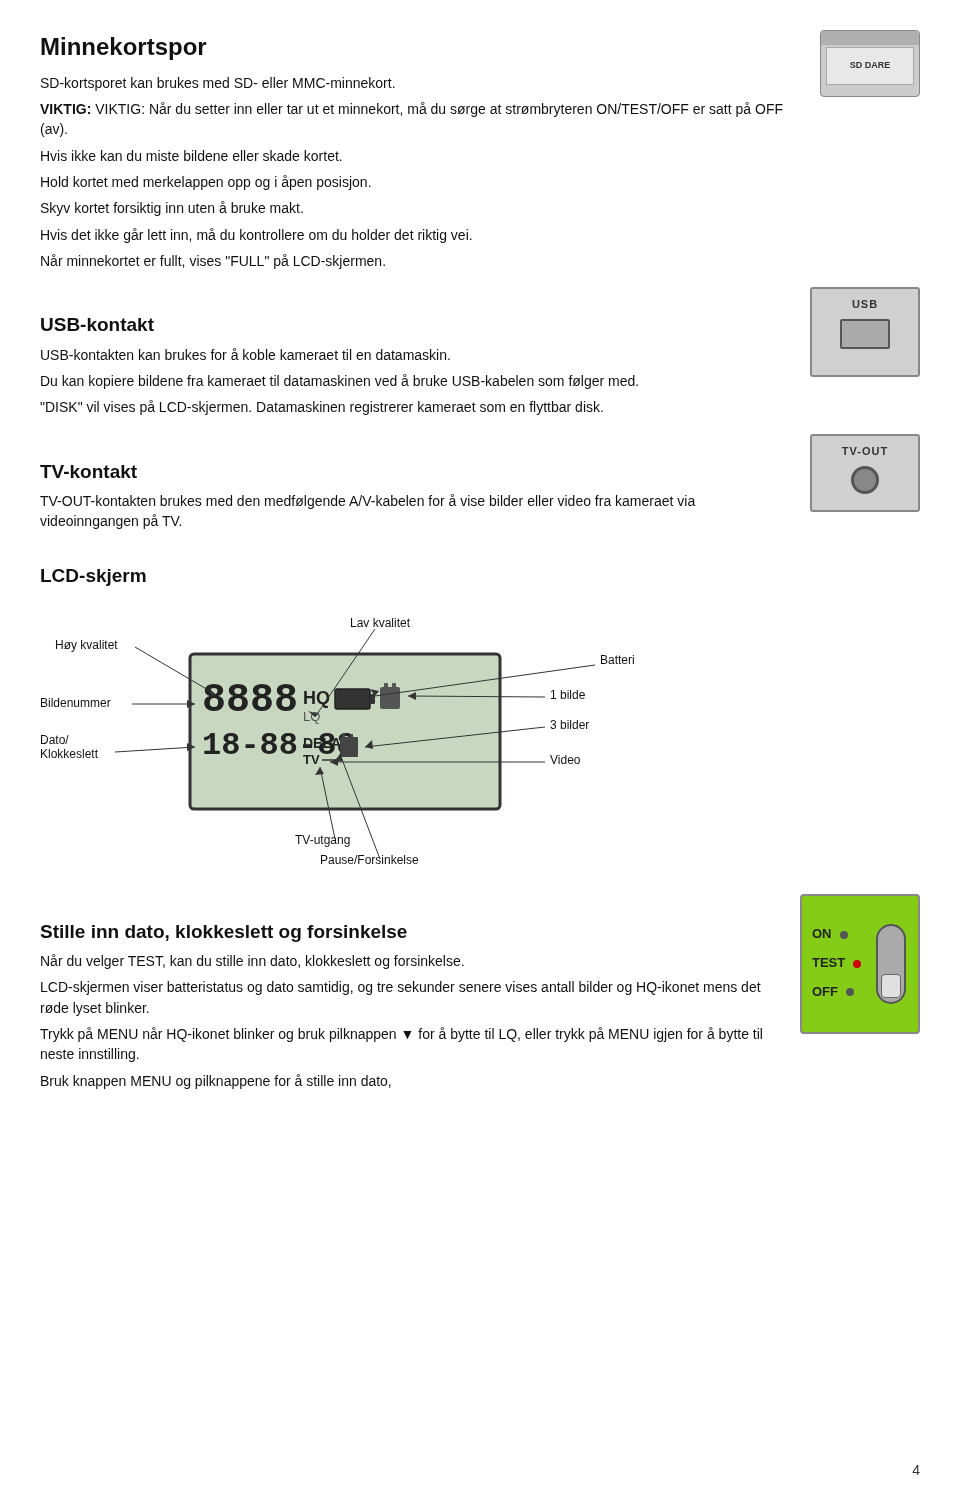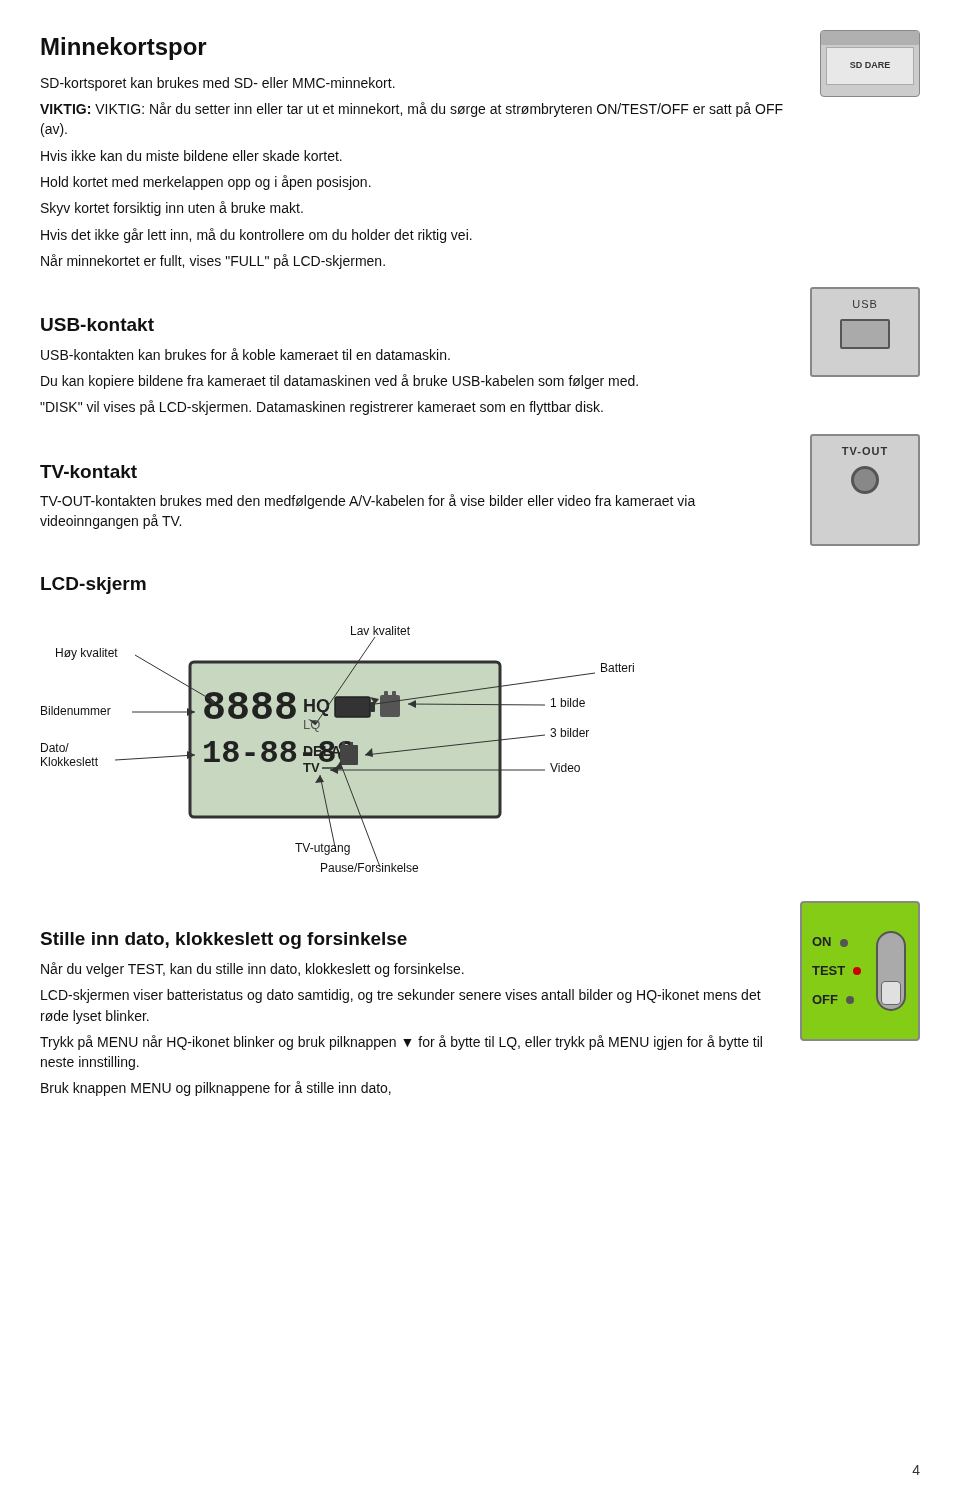--- a/index.html
+++ b/index.html
@@ -88,35 +88,35 @@
       background: #d0d0d0;
       display: flex;
       flex-direction: column;
       align-items: center;
       justify-content: flex-start;
       padding-top: 8px;
       gap: 6px;
     }
     .usb-label-top {
       font-size: 11px;
-      font-weight: normal;
+      font-weight: bold;
       color: #333;
       letter-spacing: 1px;
     }
     .usb-port-hole {
       width: 50px;
       height: 30px;
       border: 2px solid #555;
       background: #aaa;
       border-radius: 2px;
     }
     
     .tvout-port-img {
       width: 110px;
-      height: 112px;
+      height: 78px;
       border: 2px solid #888;
       border-radius: 3px;
       background: #d0d0d0;
       display: flex;
       flex-direction: column;
       align-items: center;
       justify-content: flex-start;
       padding-top: 8px;
       gap: 6px;
     }

